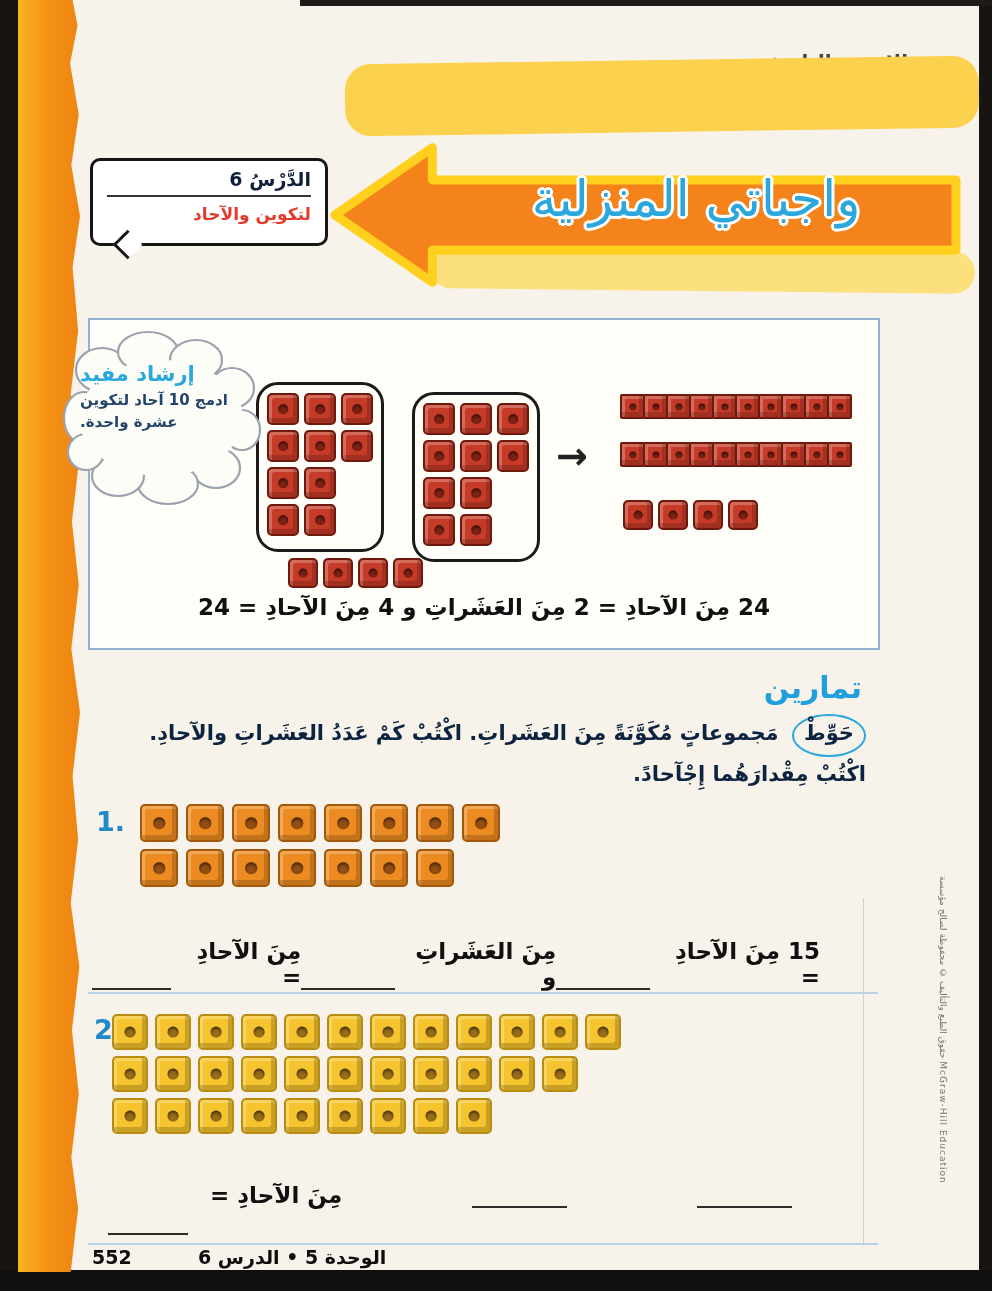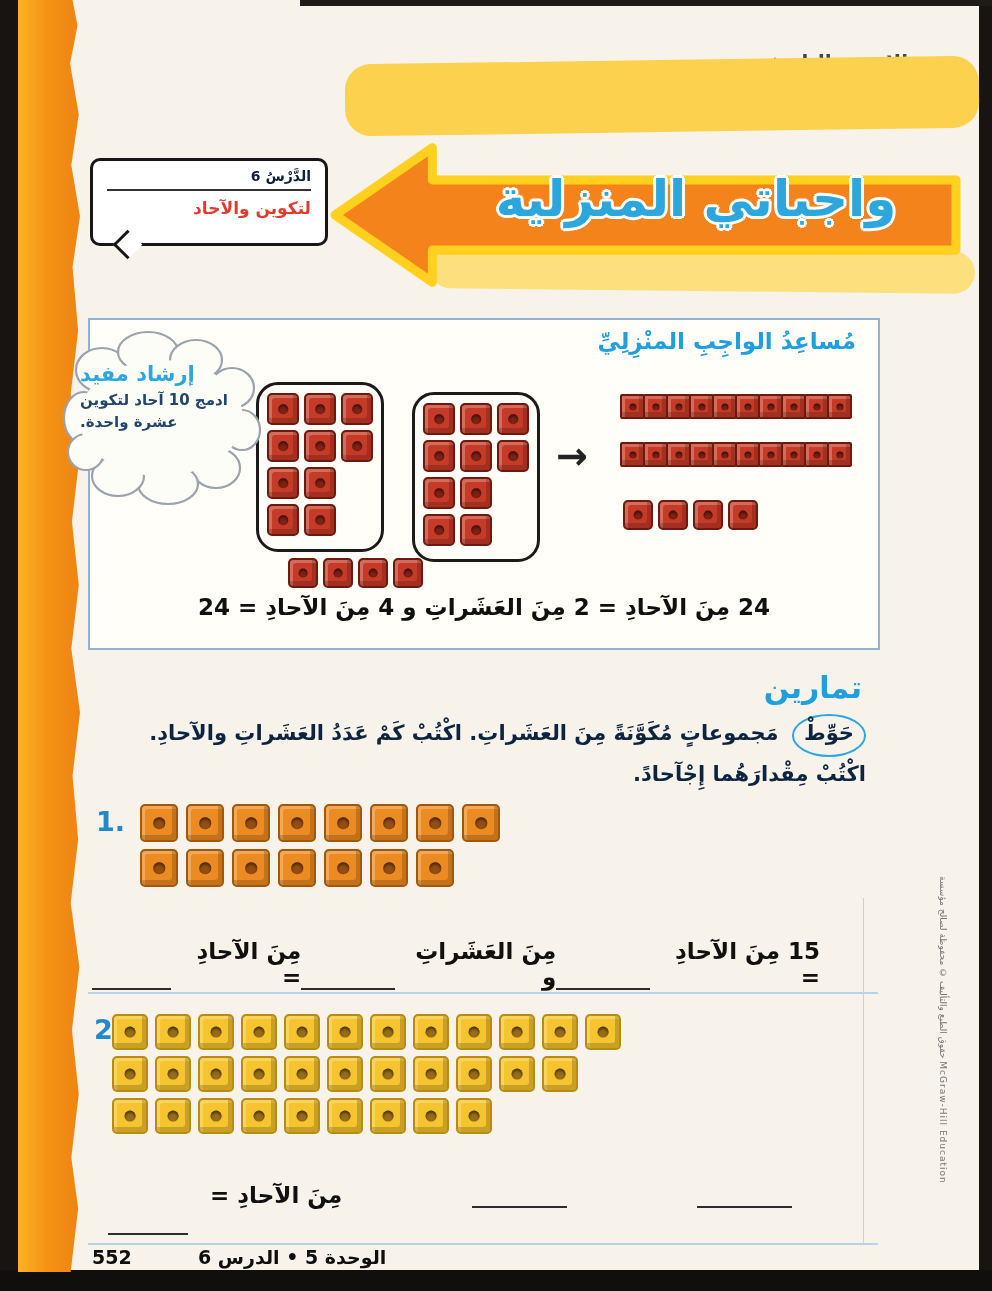--- a/index.html
+++ b/index.html
@@ -23,30 +23,30 @@
   .nd-label{font-size:20px;font-weight:bold;color:#43474c;white-space:nowrap;}
   .nd-line{flex:1;border-bottom:2px solid #4a4a4a;height:24px;}
   .nd-line2{border-bottom:2px solid #4a4a4a;height:22px;}
 
   
   .swoosh{position:absolute;border-radius:26px;}
   .s1{left:345px;top:60px;width:634px;height:72px;background:#fcd14e;transform:rotate(-0.8deg);}
   .s2{left:430px;top:249px;width:545px;height:42px;background:#fbe07d;transform:rotate(0.6deg);}
   .arrow-banner{position:absolute;left:330px;top:138px;width:632px;height:152px;}
   .banner-title{position:absolute;left:440px;top:164px;width:512px;height:70px;line-height:70px;
-    text-align:center;font-size:50px;font-weight:bold;color:#2ba7de;direction:rtl;
+    text-align:center;font-size:50px;font-weight:normal;color:#2ba7de;direction:rtl;
     text-shadow:-3px 0 0 #fff,3px 0 0 #fff,0 -3px 0 #fff,0 3px 0 #fff,
                 -2px -2px 0 #fff,2px 2px 0 #fff,-2px 2px 0 #fff,2px -2px 0 #fff;}
 
   
   .lesson-box{position:absolute;left:90px;top:158px;width:238px;height:88px;background:#fff;
     border:3px solid #161616;border-radius:10px;padding:7px 14px;box-sizing:border-box;direction:rtl;}
   .lesson-box::after{content:"";position:absolute;left:24px;bottom:-12px;width:18px;height:18px;
     background:#fff;border-left:3px solid #161616;border-bottom:3px solid #161616;transform:rotate(45deg);}
-  .lesson-num{font-size:14px;font-weight:bold;color:#101f3c;padding-bottom:5px;border-bottom:2px solid #333;}
+  .lesson-num{font-size:19px;font-weight:bold;color:#101f3c;padding-bottom:5px;border-bottom:2px solid #333;}
   .lesson-topic{font-size:17px;font-weight:bold;color:#e23b2e;padding-top:7px;}
 
   
   .helper-box{position:absolute;left:88px;top:318px;width:792px;height:332px;background:#fffef8;
     border:2px solid #93b2d2;box-sizing:border-box;}
   .helper-title{position:absolute;right:22px;top:8px;font-size:23px;font-weight:bold;color:#1f9fdd;direction:rtl;}
   .group-outline{position:absolute;border:3.5px solid #1b1b1b;border-radius:22px;padding:8px;}
   .g1{left:166px;top:62px;}
   .g2{left:322px;top:72px;}
   .hb-arrow{position:absolute;left:466px;top:114px;font-size:38px;color:#222;font-weight:bold;}
@@ -134,21 +134,20 @@
     <polygon points="5,76 102,9 102,41 624,41 624,111 102,111 102,143" fill="#f5831c" stroke="#ffd01e" stroke-width="9" stroke-linejoin="round"></polygon>
   </svg>
   <div class="banner-title">واجباتي المنزلية</div>
 
   <div class="lesson-box">
     <div class="lesson-num">الدَّرْسُ 6</div>
     <div class="lesson-topic">لتكوين والآحاد</div>
   </div>
 
   <div class="helper-box">
-    <div class="helper-title">مُساعِدُ الواجِبِ المنْزِلِيِّ</div>
 
     <div class="group-outline g1">
       <div class="cubes" style="--cs:32px">
           <div class="cube-row">
             <div class="cube" style="background: rgb(198, 59, 40); border-color: rgb(111, 24, 13);"></div>
             <div class="cube" style="background: rgb(198, 59, 40); border-color: rgb(111, 24, 13);"></div>
             <div class="cube" style="background: rgb(198, 59, 40); border-color: rgb(111, 24, 13);"></div>
           </div>
           <div class="cube-row">
             <div class="cube" style="background: rgb(198, 59, 40); border-color: rgb(111, 24, 13);"></div>

